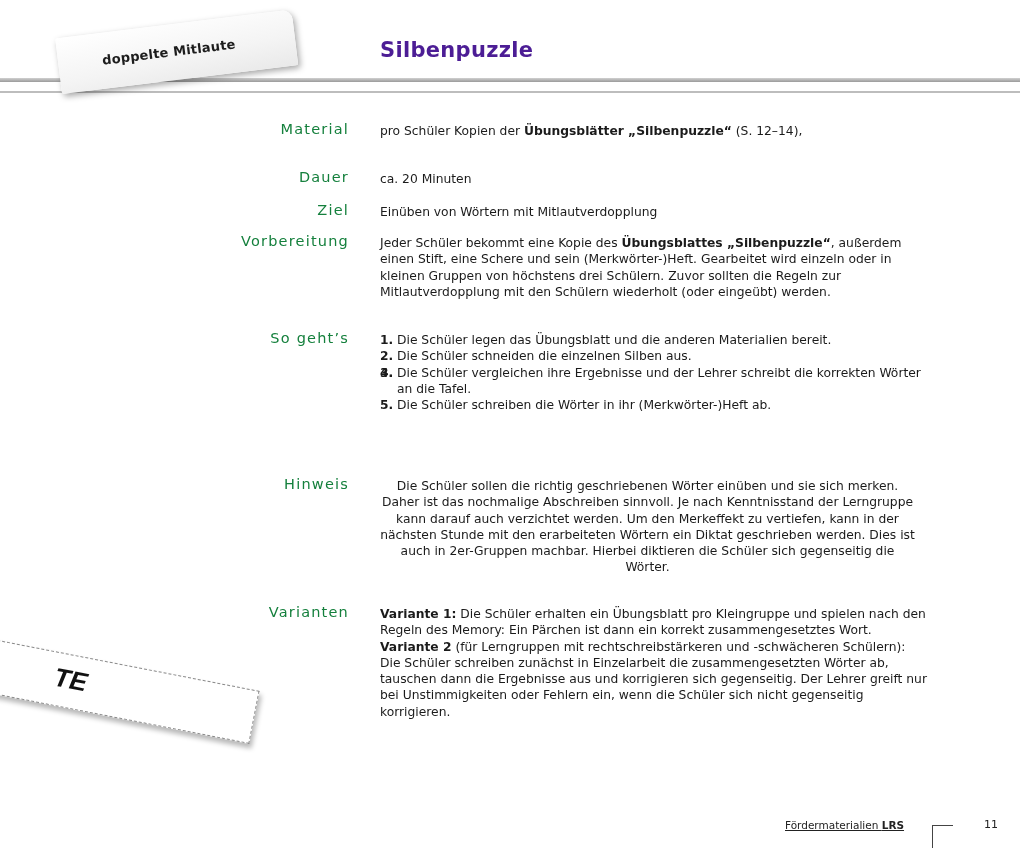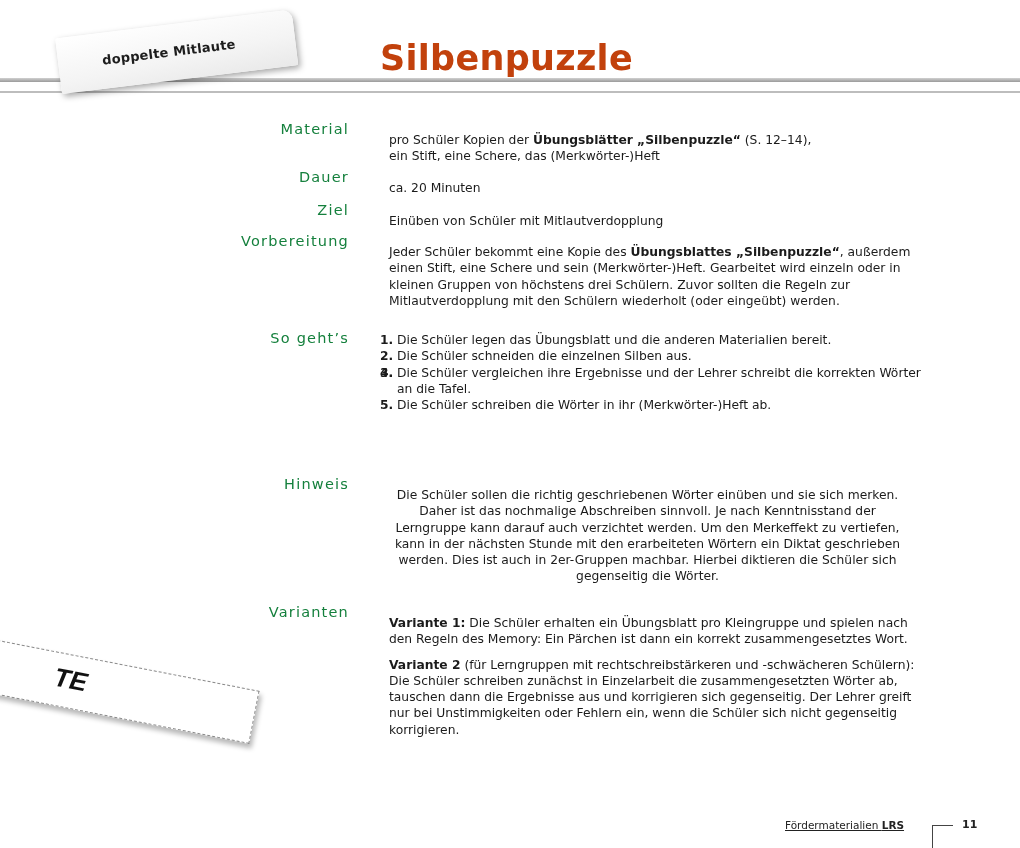--- a/index.html
+++ b/index.html
@@ -24,35 +24,35 @@
       box-shadow: 2px 3px 6px rgba(0,0,0,0.35);
       border-radius: 2px 10px 2px 2px;
       z-index: 3;
     }
     .tag-note span {
       position: absolute; left: 44px; top: 20px;
       font-size: 13px; font-weight: bold; color: #1d1d1d; letter-spacing: 0.2px;
     }
     .page-title {
       position: absolute; left: 380px; top: 38px;
-      font-size: 35px; font-weight: bold; color: #c2410c; letter-spacing: 0.3px;
+      font-size: 21px; font-weight: bold; color: #4c1d95; letter-spacing: 0.3px;
     }
     .section {
       position: absolute; left: 0; width: 1020px;
     }
     .label {
       position: absolute; right: 671px; top: 0;
       font-size: 14.5px; color: #15803d; letter-spacing: 1.2px;
       white-space: nowrap;
     }
     .content {
       position: absolute; left: 380px; top: 2px; width: 560px;
       font-size: 12.3px; line-height: 16.3px; color: #1b1b1b;
     }
-    .content p { margin: 9px; }
+    .content p { margin: 0; }
     .content b { font-weight: bold; }
     ol.steps { list-style: none; margin: 0; padding: 0; }
     ol.steps li { position: relative; padding-left: 17px; }
     ol.steps li .num { position: absolute; left: 0; top: 0; font-weight: bold; }
     .te-label {
       position: absolute; left: -30px; top: 663px; width: 285px; height: 52px;
       background: #ffffff;
       border: 1.5px dashed #8a8a8a;
       transform: rotate(11deg);
       box-shadow: 3px 4px 5px rgba(0,0,0,0.28);
@@ -66,57 +66,56 @@
     .footer {
       position: absolute; left: 785px; top: 819px;
       font-size: 10.5px; color: #222; text-decoration: underline;
     }
     .footer b { font-weight: bold; }
     .footer-bracket {
       position: absolute; left: 932px; top: 825px; width: 20px; height: 24px;
       border-top: 1.3px solid #444; border-left: 1.3px solid #444;
     }
     .page-num {
-      position: absolute; left: 962px; top: 818px;
-      font-size: 11px; font-weight: bold; color: #222;
+      position: absolute; left: 984px; top: 818px;
+      font-size: 11px; font-weight: normal; color: #222;
     }
   </style>
 </head>
 <body>
 
 <div class="rule-thick"></div>
 <div class="rule-thin"></div>
 
 <div class="tag-note">
   <span>doppelte Mitlaute</span>
 </div>
 
 <div class="page-title">Silbenpuzzle</div>
 
 <div class="section" style="top:121px;">
   <div class="label">Material</div>
   <div class="content">
     <p>
       <span>pro Schüler Kopien der </span><b>Übungsblätter „Silbenpuzzle“</b><span> (S. 12–14),</span><br>
-      <span>ein Stift, eine Schere, das (Merkwörter-)Heft</span>
     </p>
   </div>
 </div>
 
 <div class="section" style="top:169px;">
   <div class="label">Dauer</div>
   <div class="content">
     <p>ca. 20 Minuten</p>
   </div>
 </div>
 
 <div class="section" style="top:202px;">
   <div class="label">Ziel</div>
   <div class="content">
-    <p>Einüben von Schüler mit Mitlautverdopplung</p>
+    <p>Einüben von Wörtern mit Mitlautverdopplung</p>
   </div>
 </div>
 
 <div class="section" style="top:233px;">
   <div class="label">Vorbereitung</div>
   <div class="content" style="width:555px;">
     <p>
       <span>Jeder Schüler bekommt eine Kopie des </span><b>Übungsblattes „Silbenpuzzle“</b><span>,</span>
       <span>außerdem einen Stift, eine Schere und sein (Merkwörter-)Heft. Gearbeitet wird einzeln oder in kleinen Gruppen von höchstens drei Schülern. Zuvor sollten die Regeln zur Mitlautverdopplung mit den Schülern wiederholt (oder eingeübt) werden.</span>
     </p>

